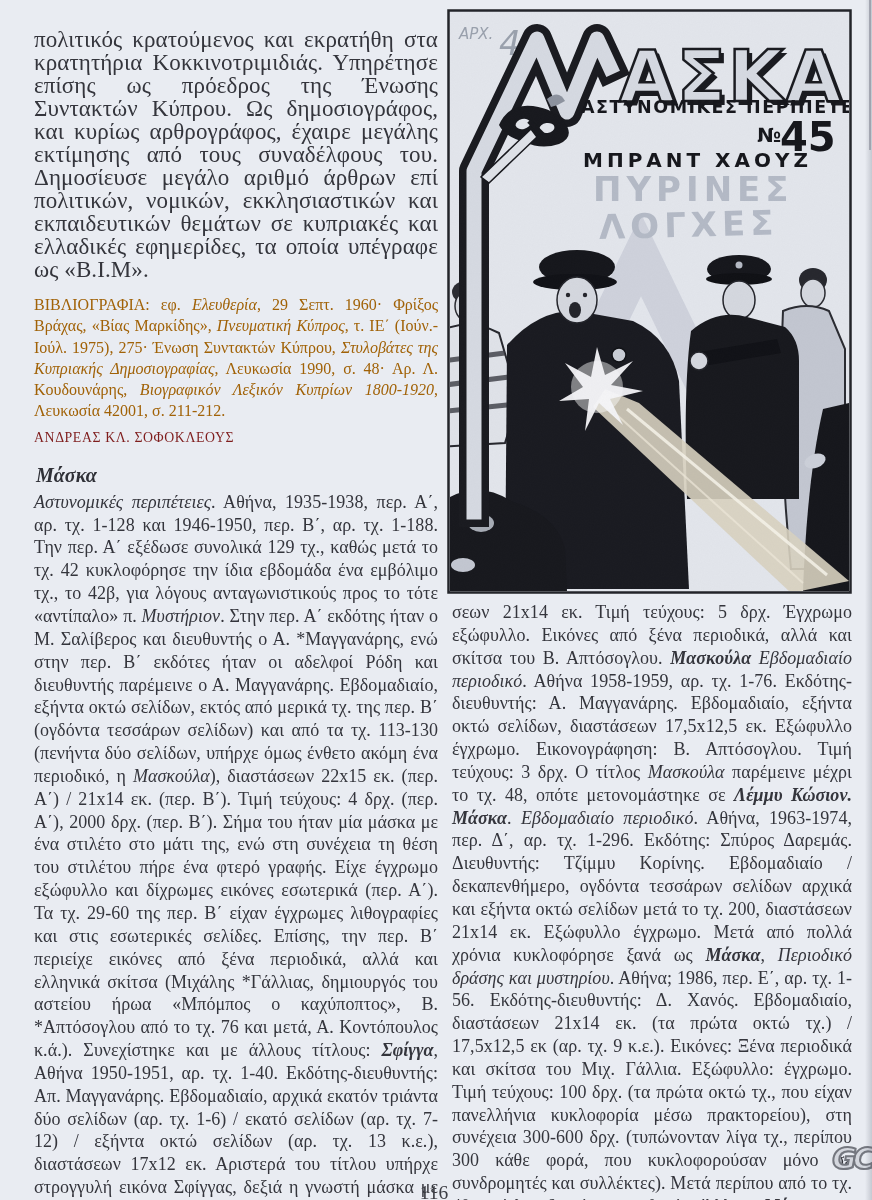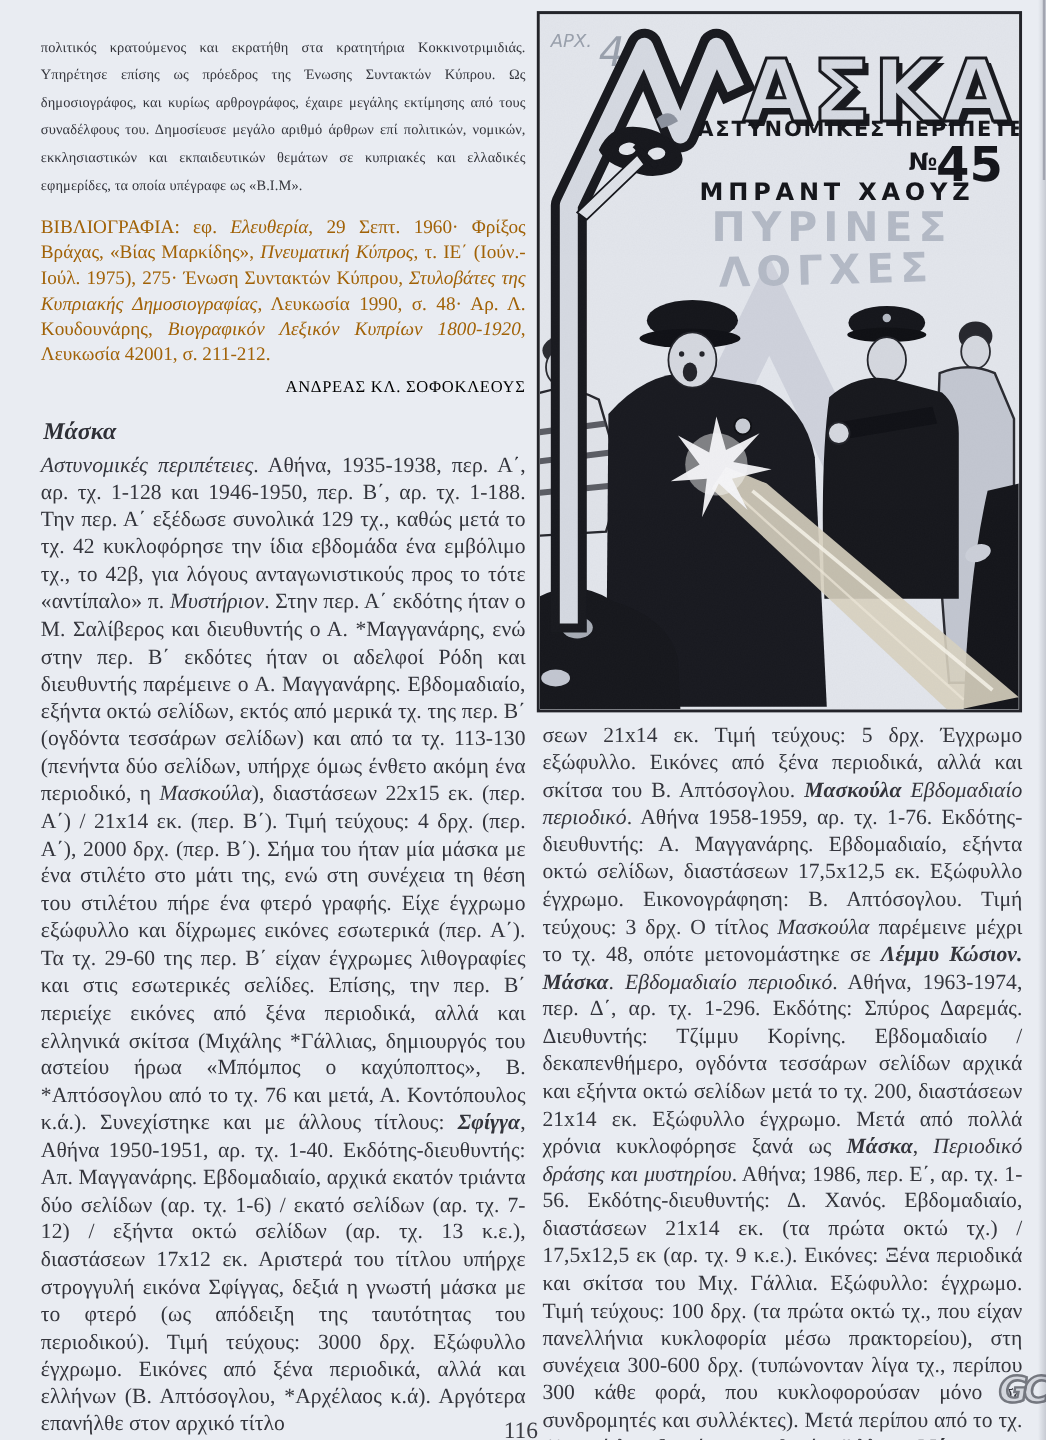--- a/index.html
+++ b/index.html
@@ -12,28 +12,28 @@
   .scan-edge-right{
     position:absolute; right:0; top:0; width:7px; height:1200px;
     background:linear-gradient(to right, rgba(0,0,0,0), rgba(90,95,110,0.25));
   }
   .scan-sliver{
     position:absolute; right:1px; top:0; width:2px; height:150px; background:#8e929e; opacity:.7;
   }
   
   .col-left{position:absolute; left:34px; top:28px; width:404px;}
   .intro{
-    margin:0 0 13px 0; font-size:12px; line-height:23px;
+    margin:0 0 13px 0; font-size:23px; line-height:23px;
     text-align:justify; letter-spacing:.1px;
   }
   .biblio{
     margin:0; font-size:16px; line-height:21.3px; text-align:justify; color:#a16207;
   }
   .byline{
-    margin-top:8px; text-align:right; font-size:13.8px; letter-spacing:.6px; color:#000000;
+    margin-top:8px; font-size:13.8px; letter-spacing:.6px; color:#7f1d1d;
   }
   .entry-heading{
     margin:18px 0 4px 2px; font-size:20px; font-style:italic; font-weight:bold; color:#2f3037;
   }
   .body-text{
     margin:0; font-size:18px; line-height:22.85px; text-align:justify; letter-spacing:.05px;
   }
   .sg-i{font-style:italic;}
   .sg-bi{font-style:italic; font-weight:bold;}
   

